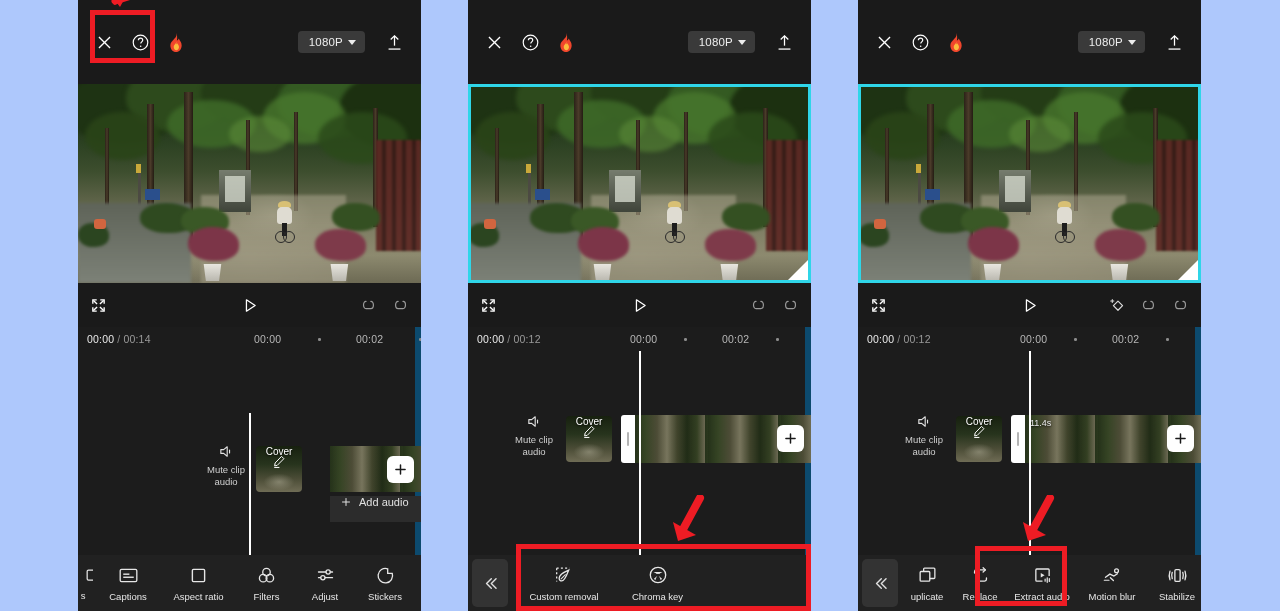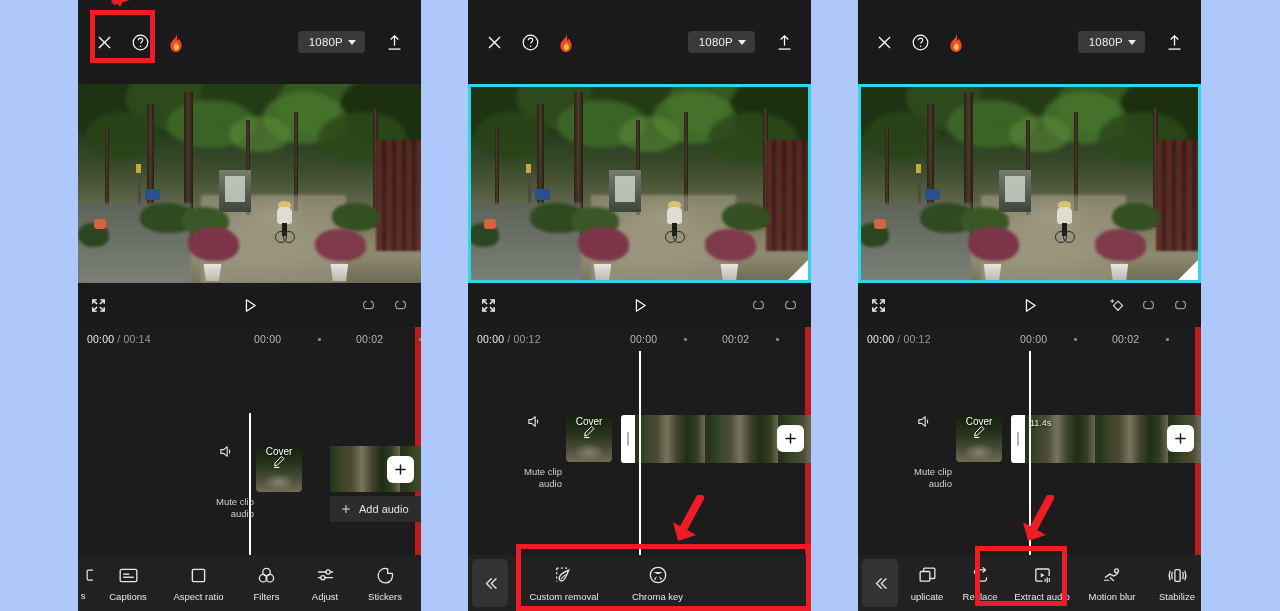--- a/index.html
+++ b/index.html
@@ -6,21 +6,21 @@
   html, body {
     width: 1280px; height: 611px;
     background: #aec8fc;
     font-family: "Liberation Sans", sans-serif;
     overflow: hidden;
   }
   .stage { position: relative; width: 1280px; height: 611px; }
 
   .panel {
     position: absolute; top: 0; height: 611px; width: 343px;
-    background: #b91c1c; overflow: hidden;
+    background: #0c4a6e; overflow: hidden;
   }
   #panel-1 { left: 78px; }
   #panel-2 { left: 468px; }
   #panel-3 { left: 858px; }
 
   
   .topbar {
     position: absolute; top: 0; left: 0; right: 0; height: 84px;
     background: #1a1a1a;
     display: flex; align-items: center; padding: 0 17px;
@@ -123,21 +123,21 @@
   .tl-dot { position: absolute; top: 11px; width: 2.5px; height: 2.5px;
             background: #8d8d8d; border-radius: 50%; }
 
   .tl-body { position: relative; }
   .playhead { position: absolute; width: 2px; background: #ffffff; z-index: 9; }
 
   .mute-col {
     position: absolute; display: flex; flex-direction: column;
     align-items: center; gap: 4px;
   }
-  .mute-lbl { color: #cfcfcf; font-size: 9.5px; line-height: 12px; text-align: right; margin-top: 32px; }
+  .mute-lbl { color: #cfcfcf; font-size: 9.5px; line-height: 12px; text-align: center; }
 
   .cover-thumb {
     position: absolute; width: 46px; height: 46px; border-radius: 4px; overflow: hidden;
     background:
       radial-gradient(ellipse 22px 12px at 50% 78%, rgba(190,186,165,.45), transparent 70%),
       linear-gradient(180deg,#17200f,#27341d 40%,#4c4d37 72%,#6f6c55 100%);
     display: flex; align-items: flex-start; justify-content: center;
   }
   .cover-lbl { color: #fff; font-size: 10px; padding-bottom: 6px;
                text-shadow: 0 1px 2px rgba(0,0,0,.8); }
@@ -164,21 +164,21 @@
     content:""; width: 2px; height: 14px; background: #b4b4b4; border-radius: 1px;
   }
   .clip-handle.left { border-radius: 3px 0 0 3px; }
 
   .plus-btn {
     position: absolute; width: 27px; height: 27px; background: #fff;
     border-radius: 6px; display: flex; align-items: center; justify-content: center;
     z-index: 10;
   }
   .add-audio {
-    position: absolute; display: flex; align-items: center; gap: 7px;
+    position: absolute; display: flex; gap: 7px;
     background: #2c2c2c; color: #e0e0e0; font-size: 11px;
   }
 
   
   .bottombar {
     position: absolute; left: 0; right: 0; bottom: 0; height: 56px;
     background: #212121; display: flex; align-items: center;
   }
   .collapse-btn {
     width: 36px; height: 48px; background: #333333; border-radius: 5px;

